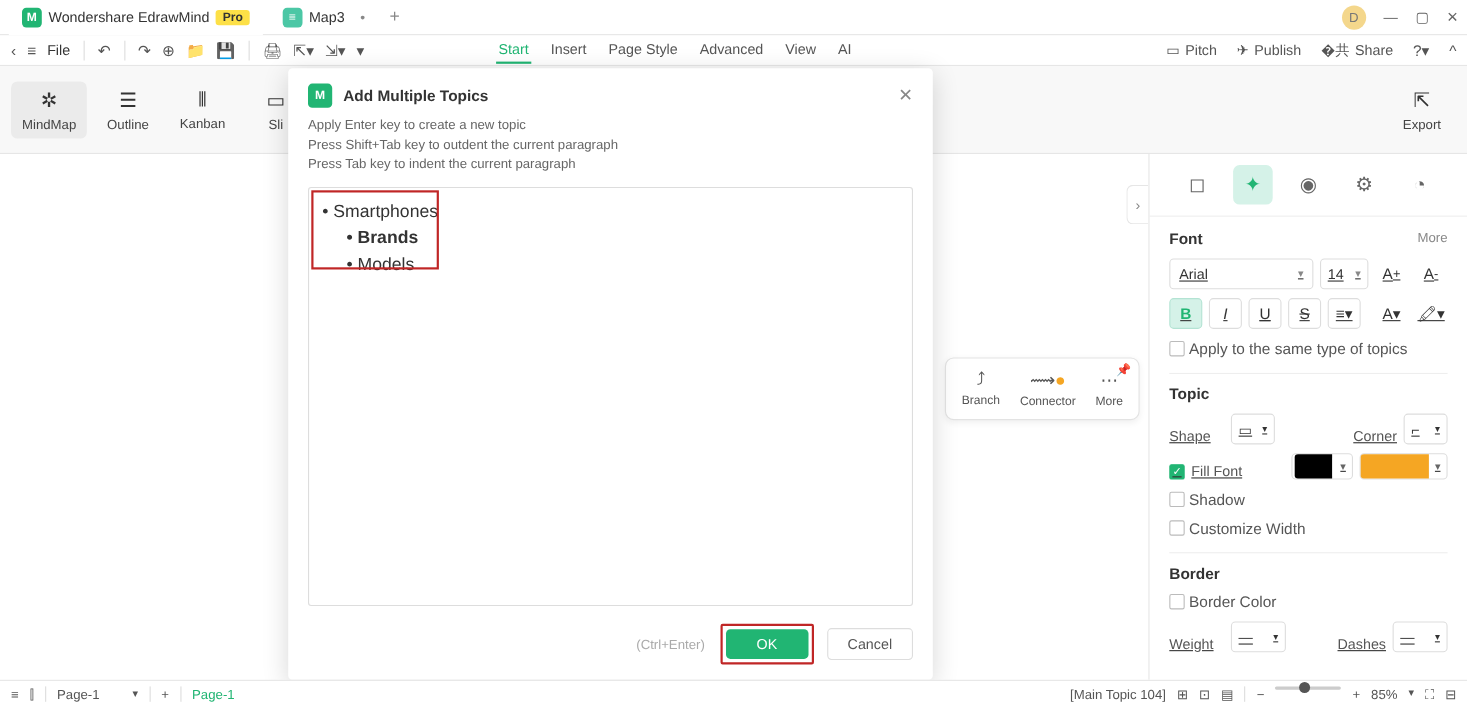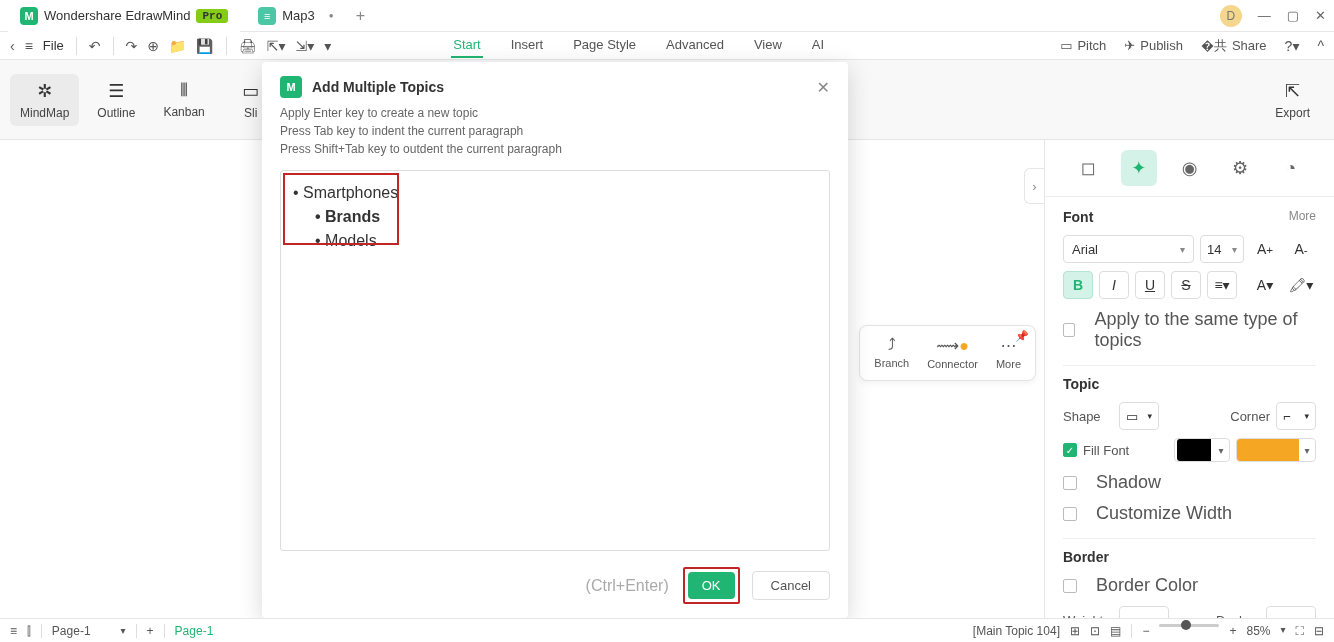--- a/index.html
+++ b/index.html
@@ -3,32 +3,32 @@
 <meta charset="utf-8">
 <style>
 * { margin: 0; padding: 0; box-sizing: border-box; font-family: -apple-system, BlinkMacSystemFont, "Segoe UI", Arial, sans-serif; }
 body { width: 1334px; height: 642px; background: #fff; overflow: hidden; position: relative; font-size: 13px; color: #333; }
 
 
 .titlebar { height: 32px; display: flex; align-items: center; padding: 0 8px; background: #fff; border-bottom: 1px solid #e6e6e6; }
 .tab { display: flex; align-items: center; gap: 6px; padding: 0 12px; height: 32px; border-radius: 6px 6px 0 0; }
 .tab.active { background: #fff; }
 .app-icon { width: 18px; height: 18px; background: #21b573; border-radius: 4px; display: flex; align-items: center; justify-content: center; color: #fff; font-weight: bold; font-size: 11px; }
-.pro-badge { background: #84cc16; color: #333; font-size: 11px; font-weight: 600; padding: 1px 6px; border-radius: 3px; font-family: Liberation Mono, monospace; }
+.pro-badge { background: #fde047; color: #333; font-size: 11px; font-weight: 600; padding: 1px 6px; border-radius: 3px; }
 .tab-close { margin-left: 8px; color: #888; font-size: 8px; }
 .tab-add { margin-left: 10px; color: #888; font-size: 16px; }
 .win-controls { margin-left: auto; display: flex; gap: 16px; align-items: center; color: #666; }
 .user-avatar { width: 22px; height: 22px; border-radius: 50%; background: #f4d78c; display: flex; align-items: center; justify-content: center; font-size: 12px; color: #777; }
 
 
 .menu-row { height: 28px; display: flex; align-items: center; padding: 0 10px; gap: 10px; border-bottom: 1px solid #e6e6e6; }
 .menu-left { display: flex; align-items: center; gap: 10px; }
 .menu-icon { color: #555; font-size: 14px; cursor: pointer; }
 .menu-sep { width: 1px; height: 18px; background: #ddd; margin: 0 2px; }
-.menu-tabs { display: flex; gap: 26px; margin-left: 110px; font-size: 13px; color: #555; }
+.menu-tabs { display: flex; gap: 16px; margin-left: 110px; font-size: 13px; color: #555; }
 .menu-tab { padding: 4px 2px; cursor: pointer; }
 .menu-tab.active { color: #21b573; border-bottom: 2px solid #21b573; font-weight: 500; }
 .menu-right { margin-left: auto; display: flex; gap: 18px; align-items: center; color: #555; font-size: 13px; }
 .menu-right-item { display: flex; align-items: center; gap: 5px; cursor: pointer; }
 
 
 .ribbon { height: 80px; padding: 6px 10px; display: flex; align-items: center; justify-content: space-between; border-bottom: 1px solid #e6e6e6; background: #f8f8f8; }
 .ribbon-left { display: flex; gap: 8px; }
 .ribbon-btn { display: flex; flex-direction: column; align-items: center; justify-content: center; gap: 4px; padding: 6px 10px; border-radius: 6px; font-size: 12px; color: #444; cursor: pointer; min-width: 56px; }
 .ribbon-btn.active { background: #ebebeb; }
@@ -45,46 +45,46 @@
 
 
 .right-panel { position: absolute; top: 140px; right: 0; bottom: 24px; width: 290px; background: #fff; border-left: 1px solid #e6e6e6; display: flex; flex-direction: column; }
 .right-collapse { position: absolute; top: 168px; right: 290px; width: 20px; height: 36px; background: #fff; border: 1px solid #e6e6e6; border-right: none; border-radius: 6px 0 0 6px; display: flex; align-items: center; justify-content: center; color: #888; cursor: pointer; }
 .rp-tabs { display: flex; justify-content: space-around; padding: 10px 18px; border-bottom: 1px solid #eee; }
 .rp-tab { width: 36px; height: 36px; display: flex; align-items: center; justify-content: center; border-radius: 6px; color: #666; cursor: pointer; font-size: 18px; }
 .rp-tab.active { background: #d5f2e8; color: #21b573; }
 .rp-body { padding: 12px 18px; overflow: auto; }
 .rp-section-title { font-weight: 600; font-size: 14px; margin-bottom: 10px; display: flex; justify-content: space-between; }
 .rp-more { font-size: 12px; color: #888; font-weight: normal; }
-.rp-row { display: flex; gap: 6px; margin-bottom: 8px; align-items: center; }
+.rp-row { display: flex; gap: 6px; margin-bottom: 8px; align-items: flex-end; text-decoration: underline; }
 .rp-select { flex: 1; height: 28px; border: 1px solid #ddd; border-radius: 4px; padding: 0 8px; display: flex; align-items: center; justify-content: space-between; font-size: 13px; background: #fff; cursor: pointer; }
 .rp-num { width: 44px; height: 28px; border: 1px solid #ddd; border-radius: 4px; display: flex; align-items: center; justify-content: space-between; padding: 0 6px; font-size: 13px; cursor: pointer; }
 .rp-iconbtn { width: 30px; height: 28px; border: 1px solid #ddd; border-radius: 4px; display: flex; align-items: center; justify-content: center; font-size: 14px; cursor: pointer; background: #fff; }
 .rp-iconbtn.active { background: #d5f2e8; color: #21b573; border-color: #b3e3d3; }
-.rp-check { display: flex; align-items: center; gap: 19px; font-size: 18px; color: #555; margin: 10px 0; }
+.rp-check { display: flex; align-items: center; gap: 4px; font-size: 14px; color: #555; margin: 10px 0; }
 .rp-checkbox { width: 14px; height: 14px; border: 1px solid #bbb; border-radius: 2px; display: flex; align-items: center; justify-content: center; color: #fff; font-size: 10px; }
 .rp-checkbox.checked { background: #21b573; border-color: #21b573; }
 .rp-label { font-size: 13px; color: #555; }
 .rp-swatch { width: 56px; height: 24px; border: 1px solid #ddd; border-radius: 4px; display: flex; align-items: center; }
 .rp-swatch-color { flex: 1; height: 100%; border-radius: 3px 0 0 3px; }
 .rp-swatch-dd { width: 16px; text-align: center; color: #666; font-size: 10px; }
 .rp-swatch-wide { width: 80px; }
 .rp-divider { height: 1px; background: #eee; margin: 14px 0 10px; }
 
 
 .modal { position: absolute; left: 262px; top: 62px; width: 586px; height: 556px; background: #fff; box-shadow: 0 6px 24px rgba(0,0,0,0.16); border-radius: 4px; display: flex; flex-direction: column; }
 .modal-head { padding: 14px 18px 6px; display: flex; align-items: center; gap: 10px; }
 .modal-title { font-weight: 600; font-size: 14px; }
 .modal-close { margin-left: auto; color: #888; cursor: pointer; font-size: 16px; }
 .modal-hints { padding: 0 18px 10px; font-size: 12px; color: #666; line-height: 1.5; }
 .modal-textarea { margin: 2px 18px; flex: 1; border: 1px solid #ddd; border-radius: 3px; padding: 10px 12px; font-size: 16px; color: #333; line-height: 1.5; overflow: auto; position: relative; }
 .highlight-box { position: absolute; border: 2px solid #c02626; pointer-events: none; }
 .modal-foot { display: flex; justify-content: flex-end; align-items: center; gap: 12px; padding: 14px 18px; }
-.modal-hint2 { color: #aaa; font-size: 16px; margin-right: 2px; }
-.btn-ok { background: #21b573; color: #fff; border: none; padding: 6px 14px; border-radius: 4px; font-size: 13px; cursor: pointer; }
+.modal-hint2 { color: #aaa; font-size: 12px; margin-right: 2px; }
+.btn-ok { background: #21b573; color: #fff; border: none; padding: 6px 28px; border-radius: 4px; font-size: 13px; cursor: pointer; }
 .btn-cancel { background: #fff; color: #555; border: 1px solid #ddd; padding: 6px 18px; border-radius: 4px; font-size: 13px; cursor: pointer; }
 
 
 .statusbar { position: absolute; bottom: 0; left: 0; right: 0; height: 24px; border-top: 1px solid #e6e6e6; display: flex; align-items: center; padding: 0 10px; font-size: 12px; color: #555; background: #fff; gap: 10px; }
 .sb-page { color: #21b573; font-weight: 500; }
 .sb-sep { width: 1px; height: 14px; background: #ddd; }
 .sb-right { margin-left: auto; display: flex; gap: 10px; }
 .sb-slider { width: 60px; height: 3px; background: #ccc; border-radius: 2px; position: relative; }
 .sb-slider::after { content: ''; position: absolute; width: 10px; height: 10px; background: #555; border-radius: 50%; top: -4px; left: 22px; }
 </style>
@@ -300,22 +300,22 @@
 </div>
 
 <div class="modal">
   <div class="modal-head">
     <div class="app-icon" style="width:22px;height:22px;">M</div>
     <span class="modal-title">Add Multiple Topics</span>
     <span class="modal-close">✕</span>
   </div>
   <div class="modal-hints">
     <div>Apply Enter key to create a new topic</div>
+    <div>Press Shift+Tab key to outdent the current paragraph</div>
     <div>Press Tab key to indent the current paragraph</div>
-    <div>Press Shift+Tab key to outdent the current paragraph</div>
   </div>
   <div class="modal-textarea">
     <div class="highlight-box" style="left:2px; top:2px; width:116px; height:72px;"></div>
     <div>• <span>Smartphones</span></div>
     <div style="padding-left:22px;font-weight:bold;">• <span>Brands</span></div>
     <div style="padding-left:22px;">• <span>Models</span></div>
   </div>
   <div class="modal-foot">
     <span class="modal-hint2">(Ctrl+Enter)</span>
     <div style="border:2px solid #c02626; padding:3px; border-radius:2px;">

